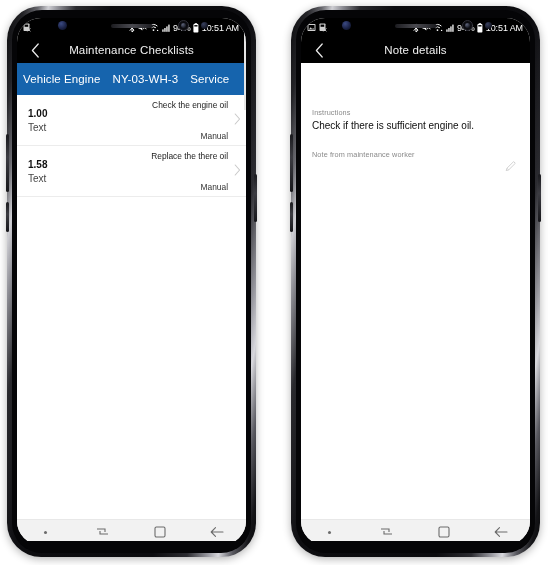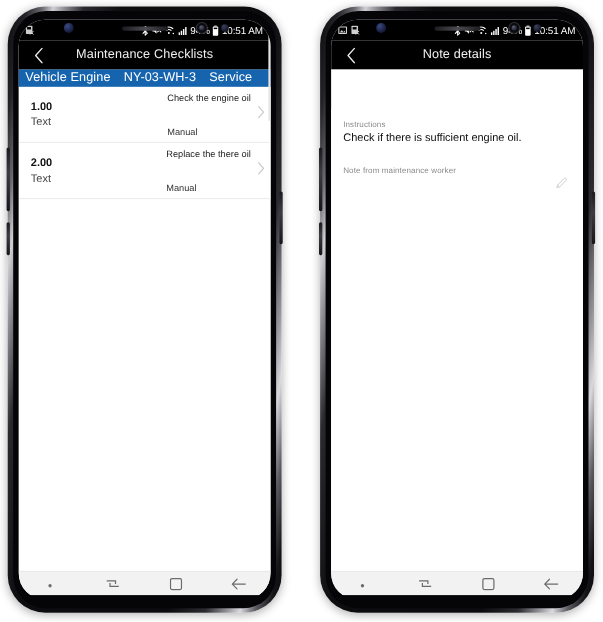--- a/index.html
+++ b/index.html
@@ -150,21 +150,21 @@
     text-align: center;
     color: #f1f1f1;
     font-size: 11.5px;
     font-weight: 400;
     letter-spacing: 0.15px;
   }
 
   
   .ctx-header {
     background: #1664ad;
-    height: 16px;
+    height: 32px;
     display: flex;
     align-items: center;
     padding: 0 6px;
     color: #ffffff;
     font-size: 11.5px;
     gap: 12px;
     overflow: hidden;
     white-space: nowrap;
     flex: 0 0 auto;
   }
@@ -177,21 +177,21 @@
     height: 51px;
     padding: 7px 18px 7px 11px;
     border-bottom: 1px solid #ececec;
     display: flex;
     align-items: center;
     justify-content: space-between;
     background: #ffffff;
     cursor: pointer;
   }
   .row-left { display: flex; flex-direction: column; gap: 3px; }
-  .row-right { display: flex; flex-direction: column; gap: 21px; align-items: flex-start; }
+  .row-right { display: flex; flex-direction: column; gap: 21px; align-items: flex-end; }
   .row-primary   { font-size: 10px; font-weight: bold; color: #111111; }
   .row-secondary { font-size: 10px; color: #444444; }
   .row-title     { font-size: 8.4px; color: #1a1a1a; }
   .row-sub       { font-size: 8.4px; color: #333333; }
   .row-chevron {
     position: absolute;
     right: 5px; top: 50%;
     transform: translateY(-50%);
     color: #c9c9c9;
   }
@@ -360,21 +360,21 @@
             </div>
             <span class="row-chevron">
               <svg width="7" height="12" viewBox="0 0 7 12">
                 <path d="M1.2 1 L5.6 6 L1.2 11" fill="none" stroke="#c9c9c9" stroke-width="1.1" stroke-linecap="round" stroke-linejoin="round"></path>
               </svg>
             </span>
           </div>
 
           <div class="list-row">
             <div class="row-left">
-              <span class="row-primary">2.00</span>
+              <span class="row-primary">1.58</span>
               <span class="row-secondary">Text</span>
             </div>
             <div class="row-right">
               <span class="row-title">Replace the there oil</span>
               <span class="row-sub">Manual</span>
             </div>
             <span class="row-chevron">
               <svg width="7" height="12" viewBox="0 0 7 12">
                 <path d="M1.2 1 L5.6 6 L1.2 11" fill="none" stroke="#c9c9c9" stroke-width="1.1" stroke-linecap="round" stroke-linejoin="round"></path>
               </svg>

